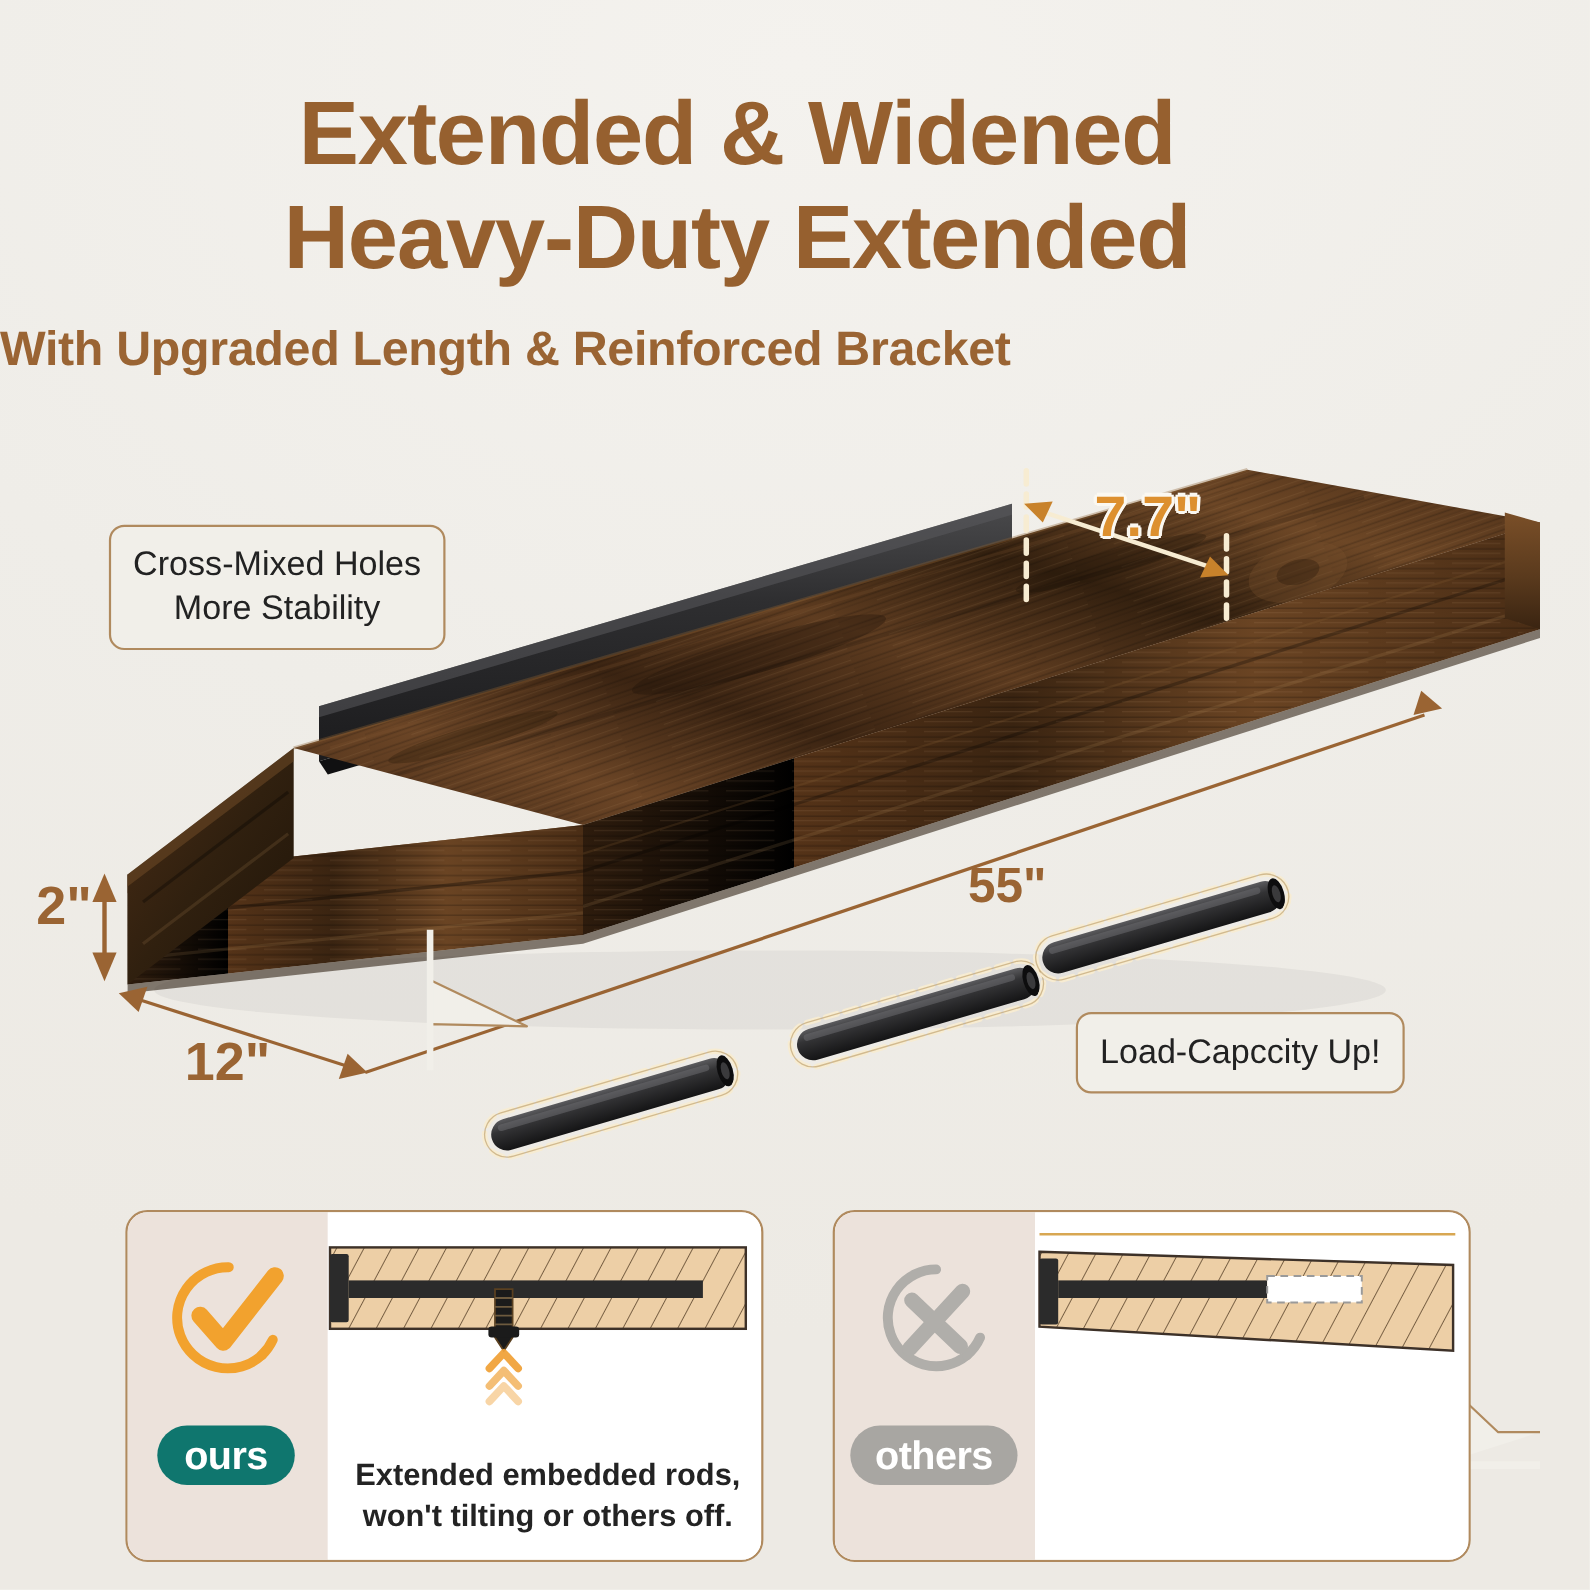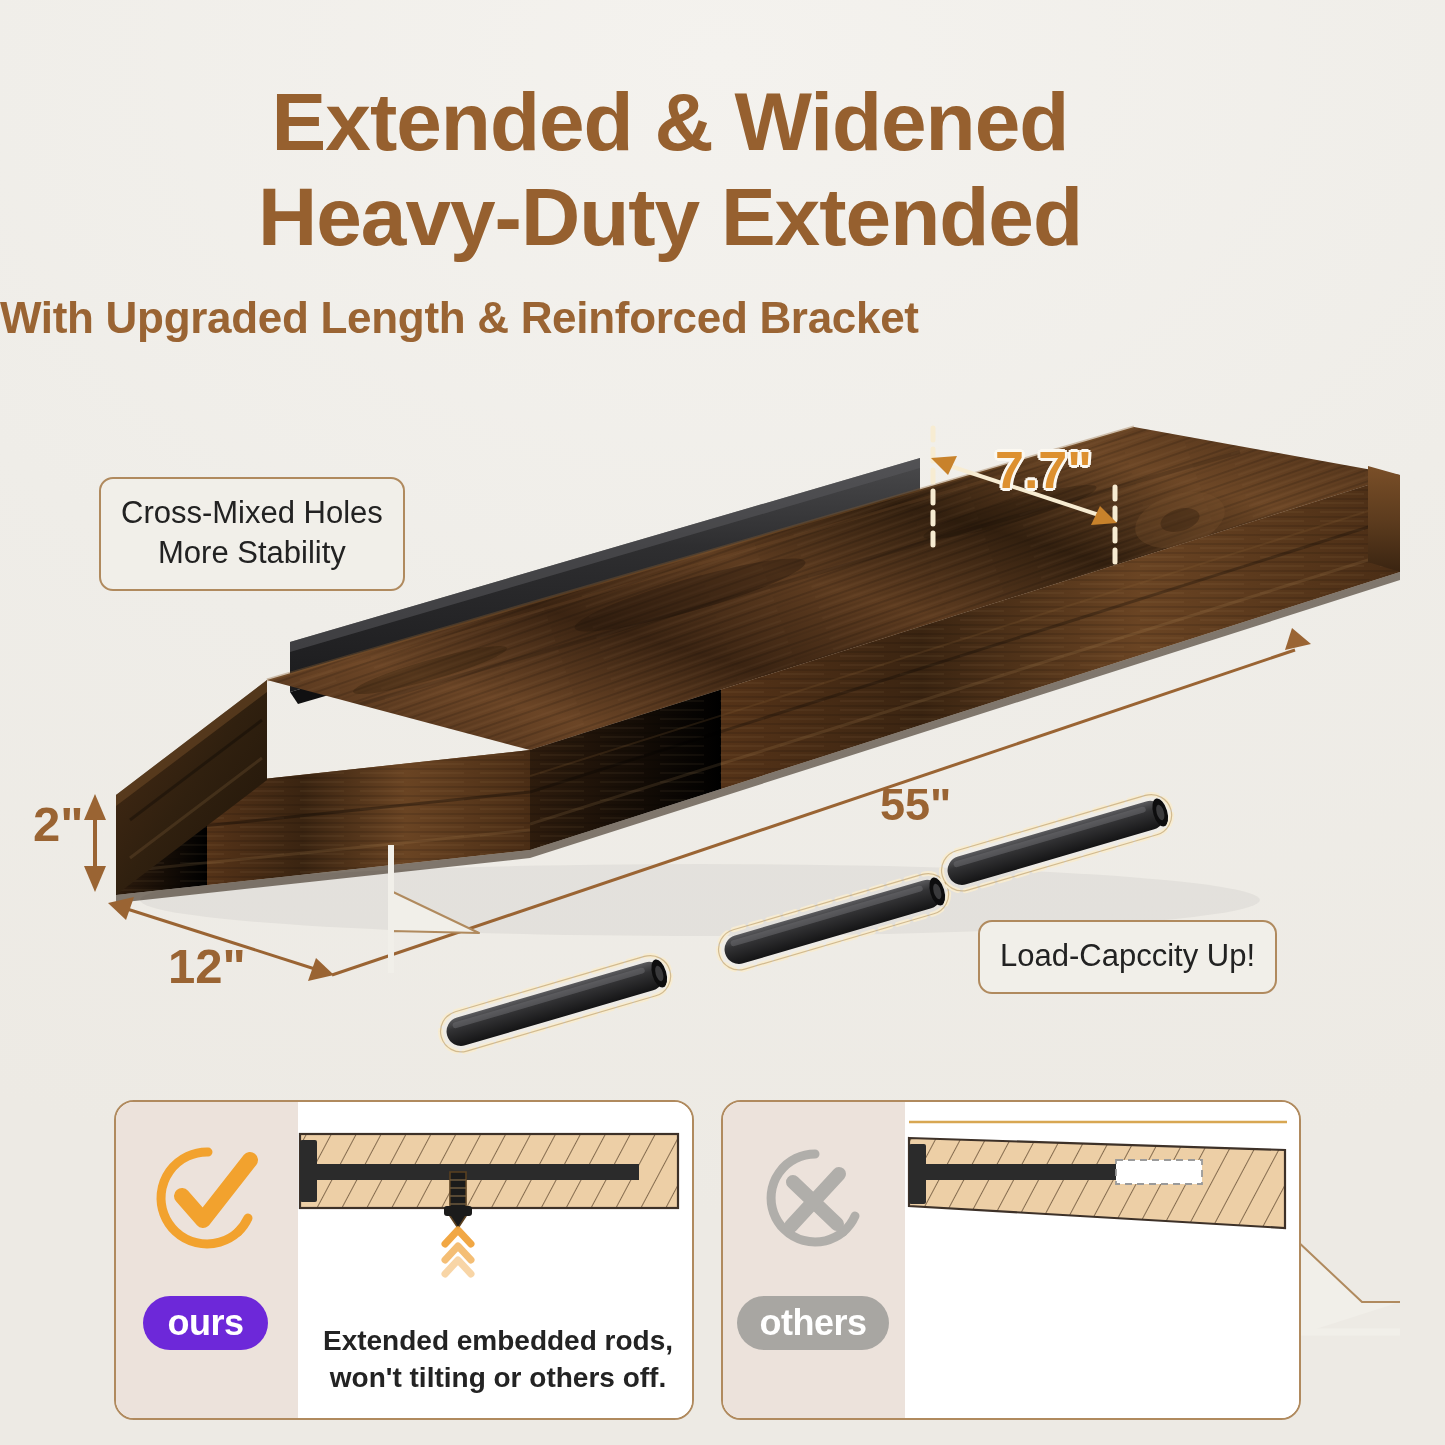--- a/index.html
+++ b/index.html
@@ -90,21 +90,21 @@
     position:absolute; left:0; top:1100px; width:1445px; height:330px;
   }
   .card{
     position:absolute; top:0; width:580px; height:320px;
     border:2px solid #b08a5e;
     border-radius:20px;
     background:#ffffff;
     overflow:hidden;
   }
   #card-ours{ left:114px; }
-  #card-others{ left:721px;padding-left:28px; }
+  #card-others{ left:757px;padding-left:28px; }
 
   .card-side{
     position:absolute; left:0; top:0; width:182px; height:100%;
     background:#ece2db;
   }
   .card-main{
     position:absolute; left:182px; top:0; right:0; height:100%;
     background:#ffffff;
   }
 
@@ -114,21 +114,21 @@
     position:absolute; left:27px; top:194px;
     width:125px; height:54px;
     border-radius:27px;
     color:#fff;
     font-weight:bold;
     font-size:36px;
     line-height:54px;
     text-align:center;
     letter-spacing:-0.5px;
   }
-  #pill-ours{ background:#6d28d9; }
+  #pill-ours{ background:#0f766e; }
   #pill-others{ background:#a8a6a2; width:152px; left:14px; }
 
   .card-cap{
     position:absolute; left:186px; bottom:22px; width:392px;
     text-align:center;
     color:#232323;
     font-size:28px;
     line-height:37px;
     font-weight:bold;
   }

